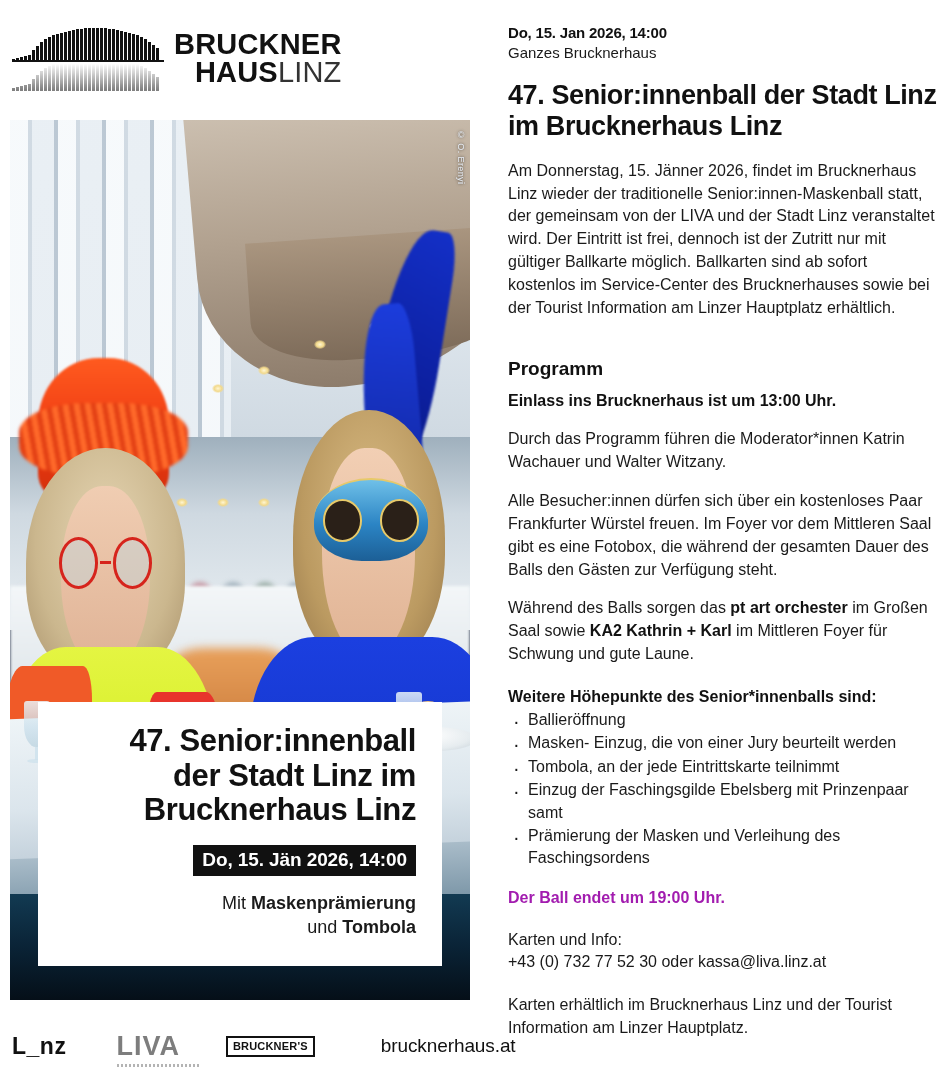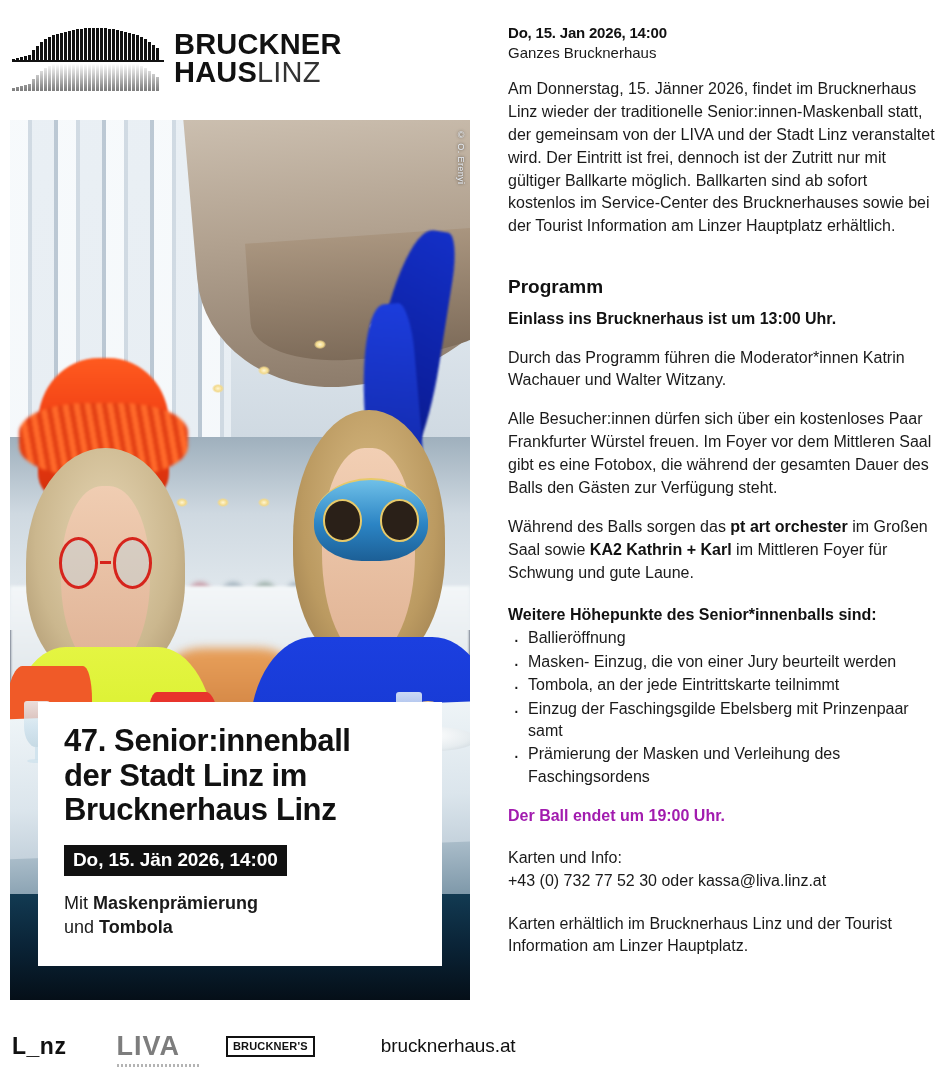--- a/index.html
+++ b/index.html
@@ -16,21 +16,21 @@
     color: #111111;
     position: relative;
     overflow: hidden;
     -webkit-font-smoothing: antialiased;
   }
 
   
   .left-col {
     position: absolute;
     left: 0; top: 0;
-    width: 500px; height: 1080px;
+    width: 500px; height: 1080px; text-align: right;
   }
 
   
   .logo {
     position: absolute;
     left: 12px; top: 28px;
     width: 300px; height: 72px;
     display: flex;
     align-items: flex-start;
   }
@@ -725,20 +725,21 @@
       <div class="micro"></div>
     </div>
     <div class="logo-bruckners">BRUCKNER'S</div>
     <div class="site-url">brucknerhaus.at</div>
   </div>
 </div>
 
 <div class="right-col">
   <div class="ev-date">Do, 15. Jan 2026, 14:00</div>
   <div class="ev-venue">Ganzes Brucknerhaus</div>
+  <h1 class="ev-title">47. Senior:innenball der Stadt Linz im Brucknerhaus Linz</h1>
   <p class="ev-intro">Am Donnerstag, 15. Jänner 2026, findet im Brucknerhaus Linz wieder der traditionelle Senior:innen-Maskenball statt, der gemeinsam von der LIVA und der Stadt Linz veranstaltet wird. Der Eintritt ist frei, dennoch ist der Zutritt nur mit gültiger Ballkarte möglich. Ballkarten sind ab sofort kostenlos im Service-Center des Brucknerhauses sowie bei der Tourist Information am Linzer Hauptplatz erhältlich.</p>
 
   <h2 class="sec-head">Programm</h2>
   <p class="p-bold">Einlass ins Brucknerhaus ist um 13:00 Uhr.</p>
   <p class="p">Durch das Programm führen die Moderator*innen Katrin Wachauer und Walter Witzany.</p>
   <p class="p">Alle Besucher:innen dürfen sich über ein kostenloses Paar Frankfurter Würstel freuen. Im Foyer vor dem Mittleren Saal gibt es eine Fotobox, die während der gesamten Dauer des Balls den Gästen zur Verfügung steht.</p>
 
   <p class="p"><span>Während des Balls sorgen das </span><b>pt art orchester</b><span> im Großen Saal sowie </span><b>KA2 Kathrin + Karl</b><span> im Mittleren Foyer für Schwung und gute Laune.</span></p>
 
   <div class="list-head">Weitere Höhepunkte des Senior*innenballs sind:</div>

